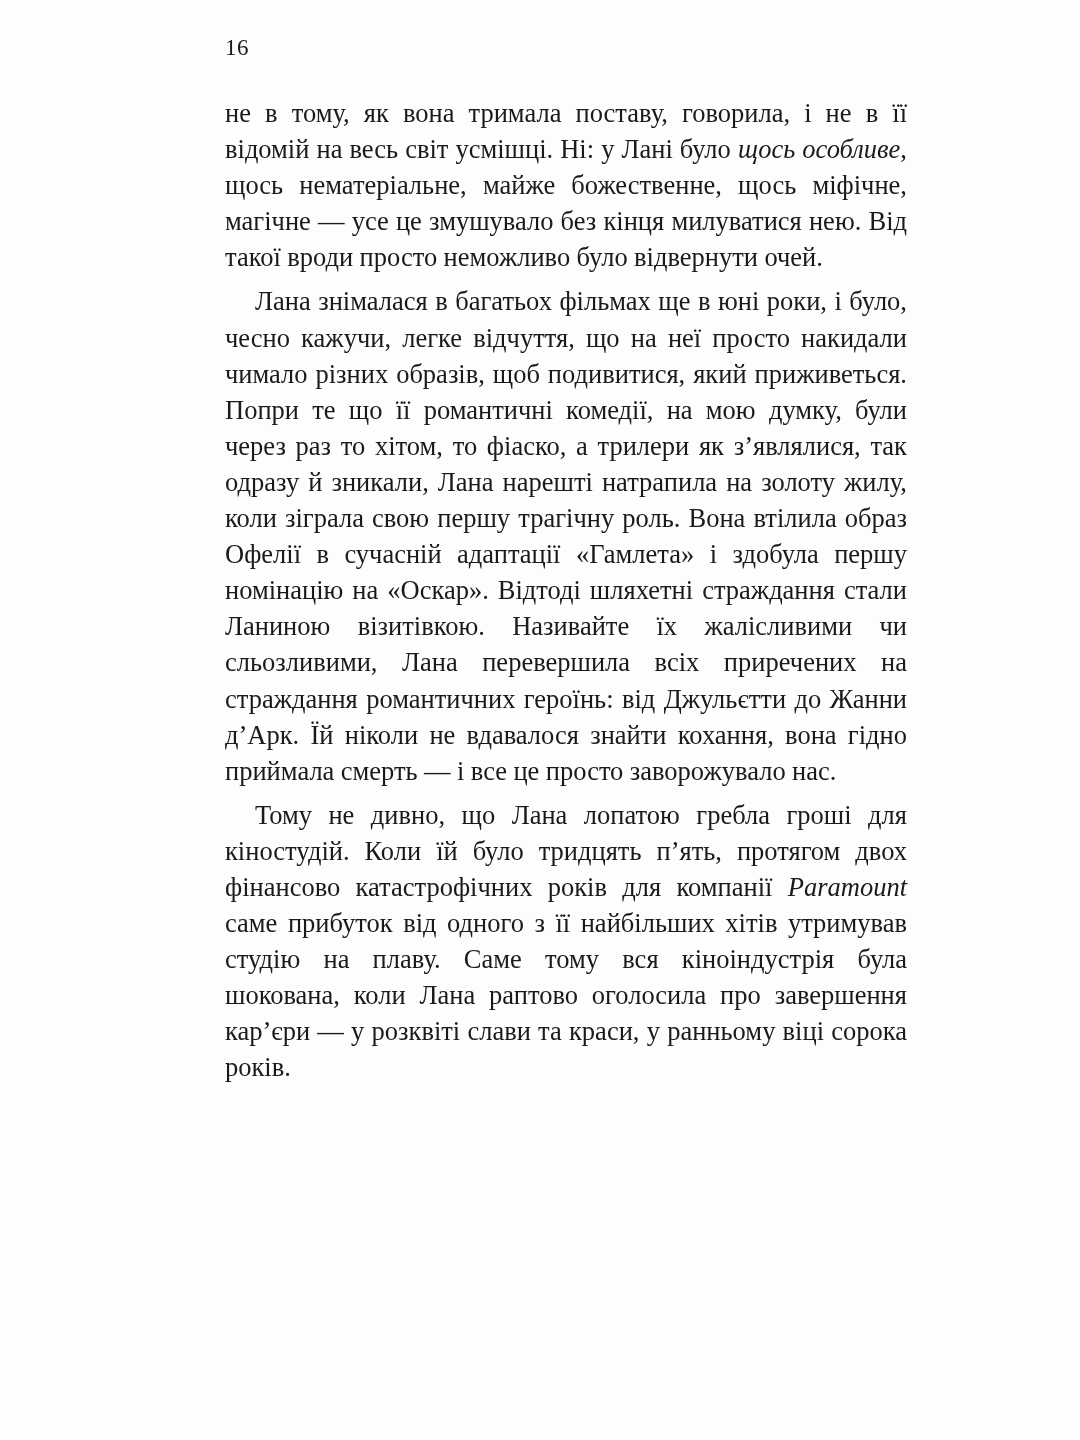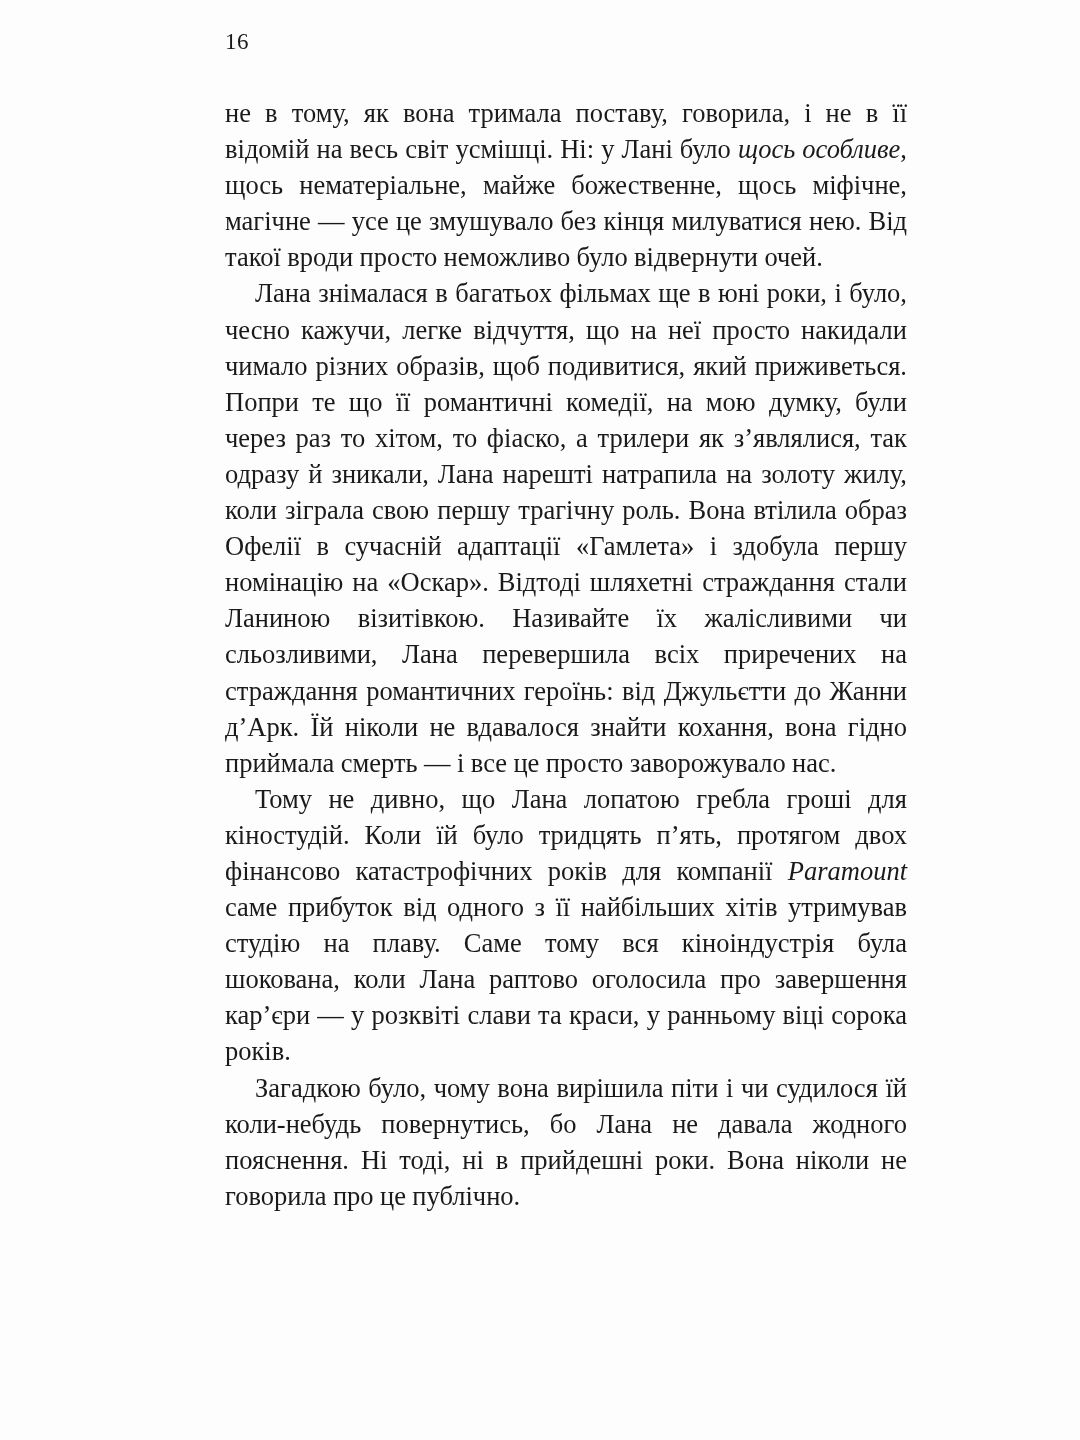--- a/index.html
+++ b/index.html
@@ -21,21 +21,21 @@
     left: 0;
     top: 0;
     width: 1080px;
     height: 1440px;
     background: #fdfdfd;
   }
 
   .folio {
     position: absolute;
     left: 225px;
-    top: 30px;
+    top: 36px;
     font-size: 23px;
     letter-spacing: 0.4px;
     color: #1a1a1a;
     line-height: 1;
   }
 
   .textblock {
     position: absolute;
     left: 225px;
     top: 95px;
@@ -49,21 +49,21 @@
     text-align: justify;
     text-justify: inter-word;
     -webkit-hyphens: none;
     hyphens: none;
     color: #1a1a1a;
     word-spacing: -0.2px;
     font-family: Liberation Serif, serif;
   }
 
   .para + .para {
-    margin-top: 0;
+    margin-top: 8px;
   }
 
   .para.indent {
     text-indent: 30px;
   }
 
   
   .para {
     text-align-last: left;
   }
@@ -77,16 +77,15 @@
 
 <div class="page">
 
   <div class="folio">16</div>
 
   <div class="textblock">
 
   <p class="para"><span>не в тому, як вона тримала поставу, говорила, і не в її відомій на весь світ усмішці. Ні: у Лані було </span><span class="it">щось особливе</span><span>, щось нематеріальне, майже божественне, щось міфічне, магічне — усе це змушувало без кінця милуватися нею. Від такої вроди просто неможливо було відвернути очей.</span></p>
       <p class="para indent"><span>Лана знімалася в багатьох фільмах ще в юні роки, і було, чесно кажучи, легке відчуття, що на неї просто накидали чимало різних образів, щоб подивитися, який приживеться. Попри те що її романтичні комедії, на мою думку, були через раз то хітом, то фіаско, а трилери як з’являлися, так одразу й зникали, Лана нарешті натрапила на золоту жилу, коли зіграла свою першу трагічну роль. Вона втілила образ Офелії в сучасній адаптації «Гамлета» і здобула першу номінацію на «Оскар». Відтоді шляхетні страждання стали Ланиною візитівкою. Називайте їх жалісливими чи сльозливими, Лана перевершила всіх приречених на страждання романтичних героїнь: від Джульєтти до Жанни д’Арк. Їй ніколи не вдавалося знайти кохання, вона гідно приймала смерть — і все це просто заворожувало нас.</span></p>
       <p class="para indent"><span>Тому не дивно, що Лана лопатою гребла гроші для кіностудій. Коли їй було тридцять п’ять, протягом двох фінансово катастрофічних років для компанії </span><span class="it">Paramount</span><span> саме прибуток від одного з її найбільших хітів утримував студію на плаву. Саме тому вся кіноіндустрія була шокована, коли Лана раптово оголосила про завершення кар’єри — у розквіті слави та краси, у ранньому віці сорока років.</span></p>
-      <p class="para indent"><span>Загадкою було, чому вона вирішила піти і чи судилося їй коли-небудь повернутись, бо Лана не давала жодного пояснення. Ні тоді, ні в прийдешні роки. Вона ніколи не говорила про це публічно.</span></p>
     </div>
 
 </div>
 
 </body></html>

